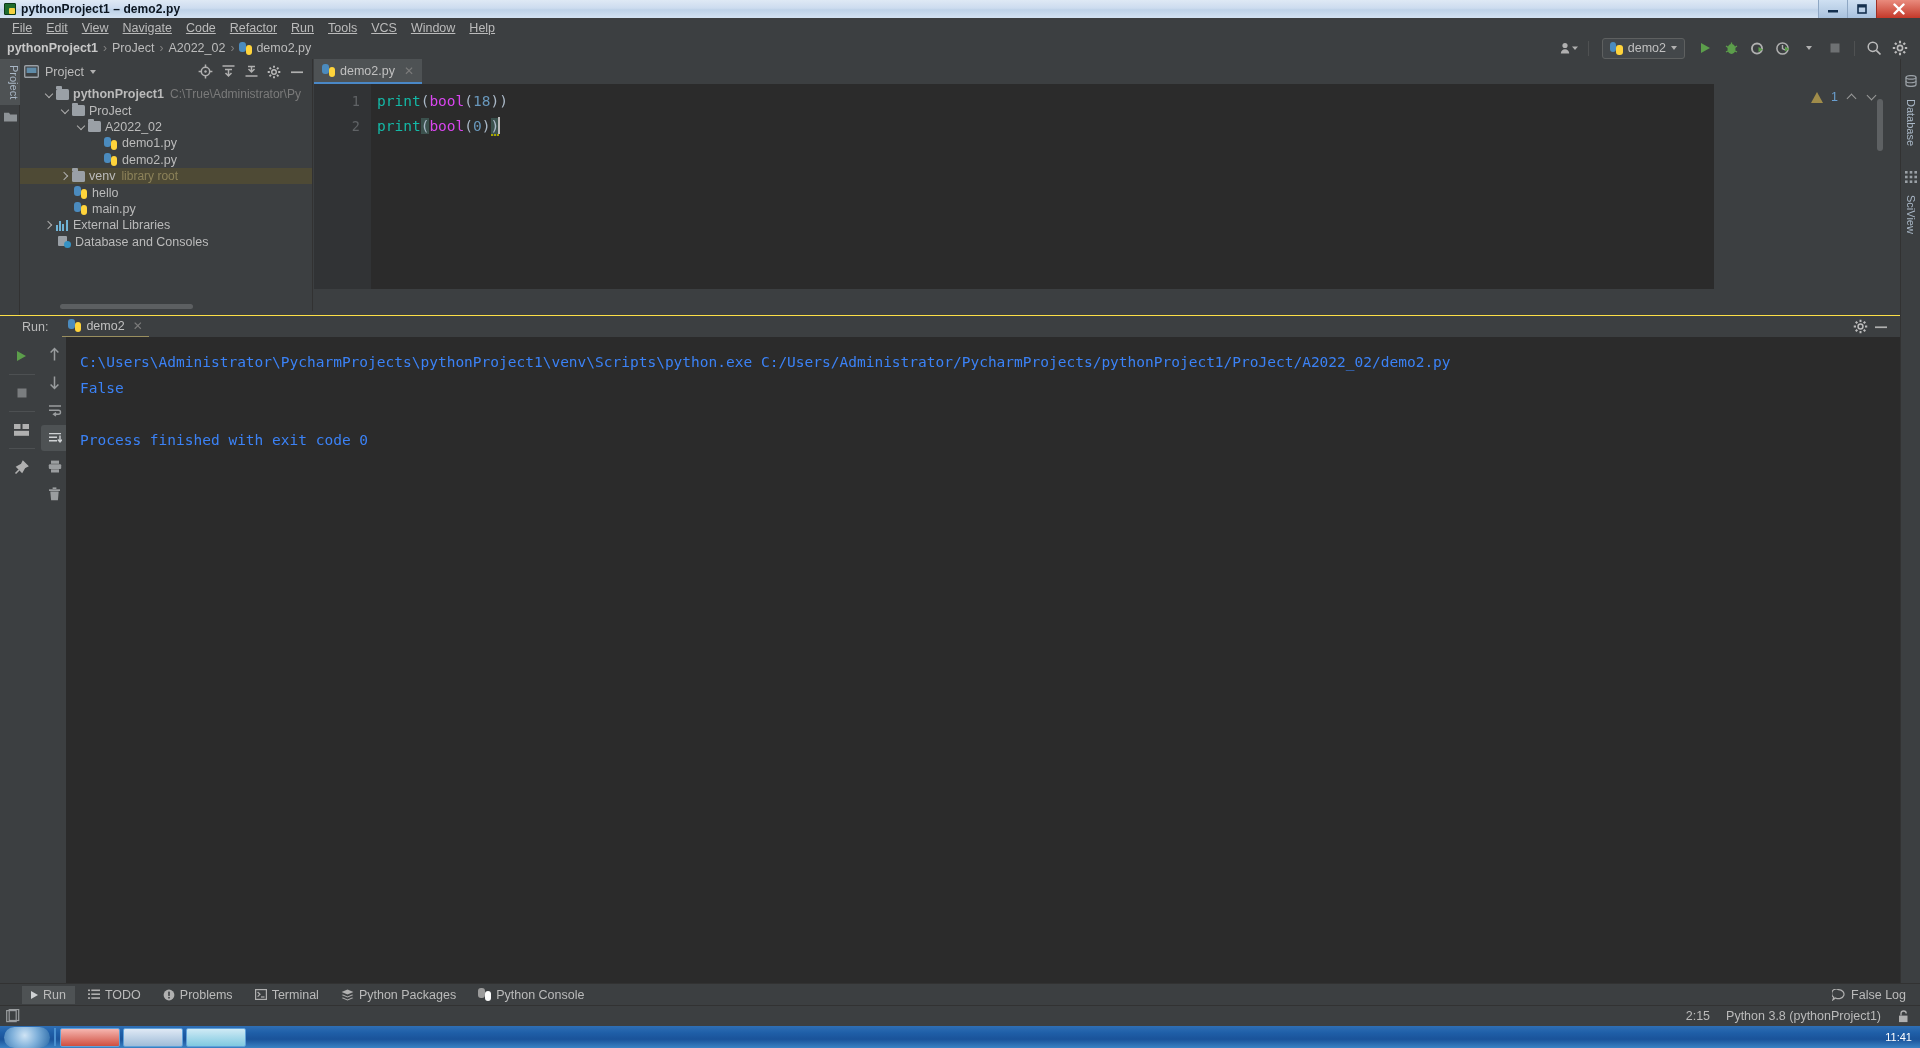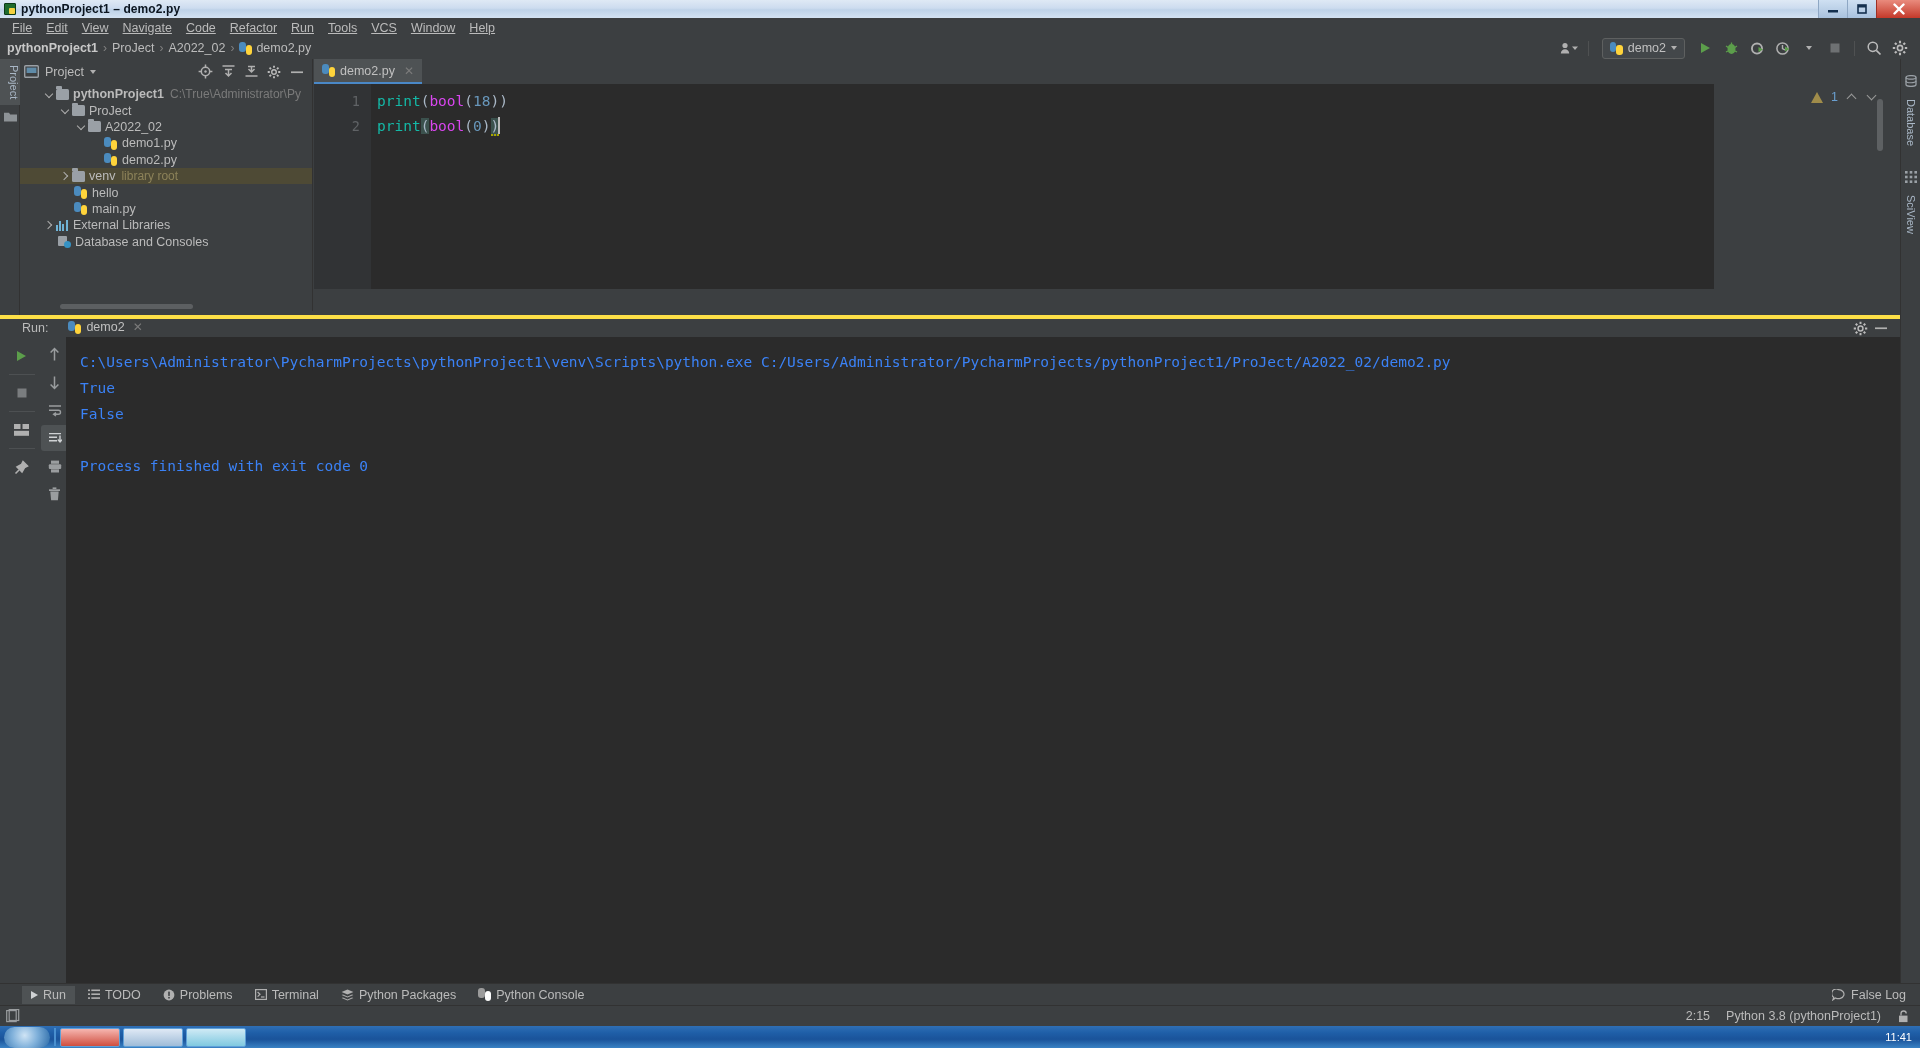--- a/index.html
+++ b/index.html
@@ -244,21 +244,21 @@
     display: flex; align-items: center; justify-content: flex-start;
   }
 
   
   .run-window {
     position: absolute; left: 0; top: 315px; width: 1900px; height: 690px;
     background: #3c3f41;
   }
   .run-header {
     height: 22px; display: flex; align-items: center; padding-left: 22px;
-    border-top: 4px solid #fde047;
+    border-top: 1px solid #fde047;
   }
   .run-label { font-size: 12.5px; color: #bbbbbb; margin-right: 14px; }
   .run-tab {
     height: 22px; display: flex; align-items: center; gap: 5px; padding: 0 6px;
     font-size: 12.5px; color: #c0c0c0; border-bottom: 2px solid #9a8f5f;
   }
   .run-tab .x { color: #7b7b7b; font-size: 12px; margin-left: 3px; }
   .run-hdr-right { margin-left: auto; display: flex; align-items: center; gap: 6px; padding-right: 12px; }
 
   .run-body {
@@ -732,21 +732,20 @@
         <svg width="13" height="14" viewBox="0 0 13 14" fill="#9a9d9f">
             <rect x="1" y="2.3" width="11" height="1.7"></rect>
             <rect x="4.6" y="0.4" width="3.8" height="1.6"></rect>
             <path d="M2.3 4.6h8.4l-0.8 8.6H3.1Z"></path>
           </svg>
       </div>
     </div>
 
     <div class="console">
       <div class="cl">C:\Users\Administrator\PycharmProjects\pythonProject1\venv\Scripts\python.exe C:/Users/Administrator/PycharmProjects/pythonProject1/ProJect/A2022_02/demo2.py</div>
-      <div class="cl">True</div>
       <div class="cl">False</div>
       <div class="cl blank"></div>
       <div class="cl">Process finished with exit code 0</div>
     </div>
   </div>
 </div>
 
 <div class="bottombar">
   <div class="bb-item active">
     <span class="tri-run" style="border-left-color:#cfd2d4; border-left-width:7px; border-top-width:4.5px; border-bottom-width:4.5px;"></span>

